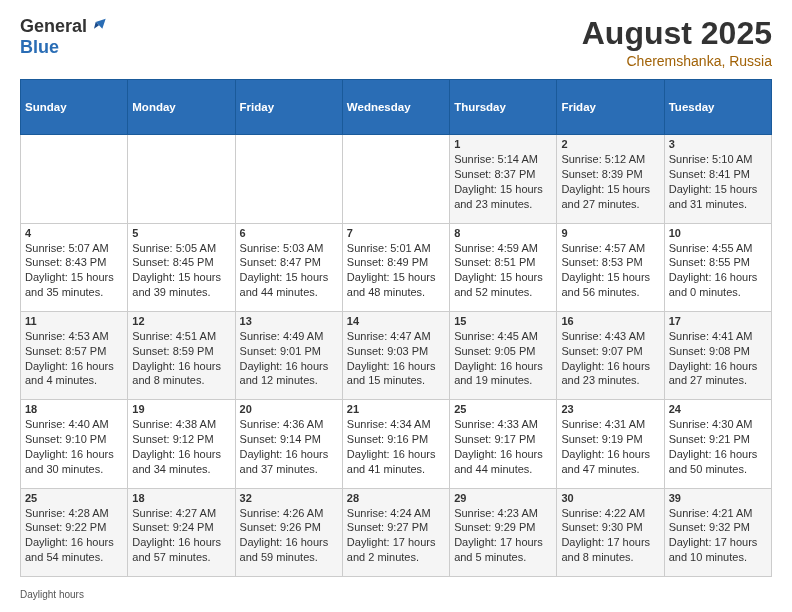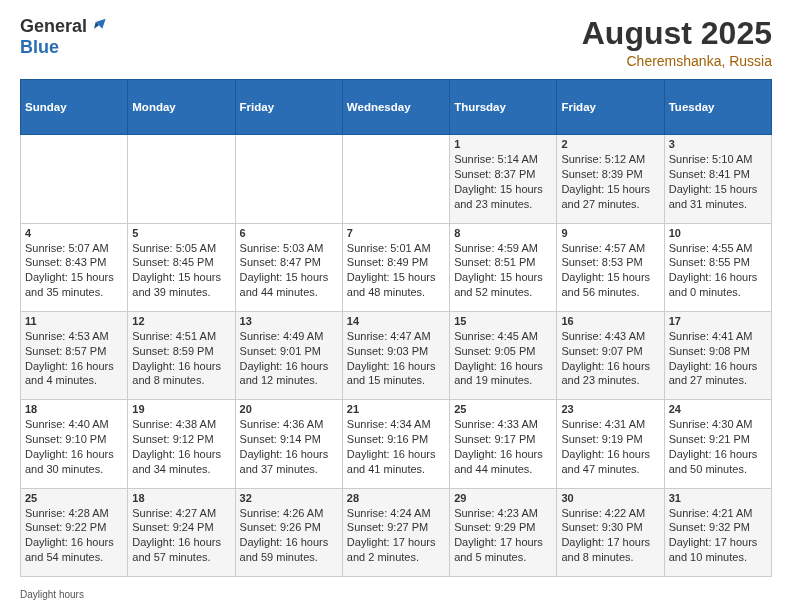--- a/index.html
+++ b/index.html
@@ -274,21 +274,21 @@
           </td>
           <td>
             <span class="day-num">29</span>
             <div class="day-info">Sunrise: 4:23 AM<br>Sunset: 9:29 PM<br>Daylight: 17 hours<br>and 5 minutes.</div>
           </td>
           <td>
             <span class="day-num">30</span>
             <div class="day-info">Sunrise: 4:22 AM<br>Sunset: 9:30 PM<br>Daylight: 17 hours<br>and 8 minutes.</div>
           </td>
           <td>
-            <span class="day-num">31</span>
+            <span class="day-num">39</span>
             <div class="day-info">Sunrise: 4:21 AM<br>Sunset: 9:32 PM<br>Daylight: 17 hours<br>and 10 minutes.</div>
           </td>
         </tr>
       </tbody>
   </table>
 
   <div class="footer">
     <span>Daylight hours</span>
   </div>
 </div>

